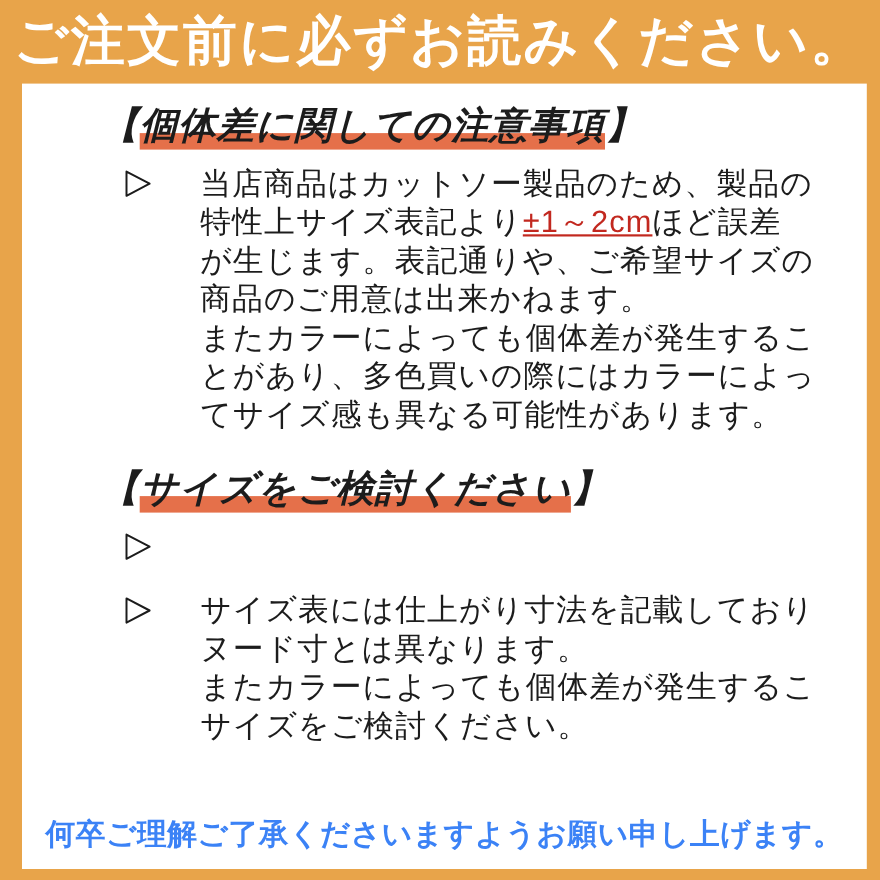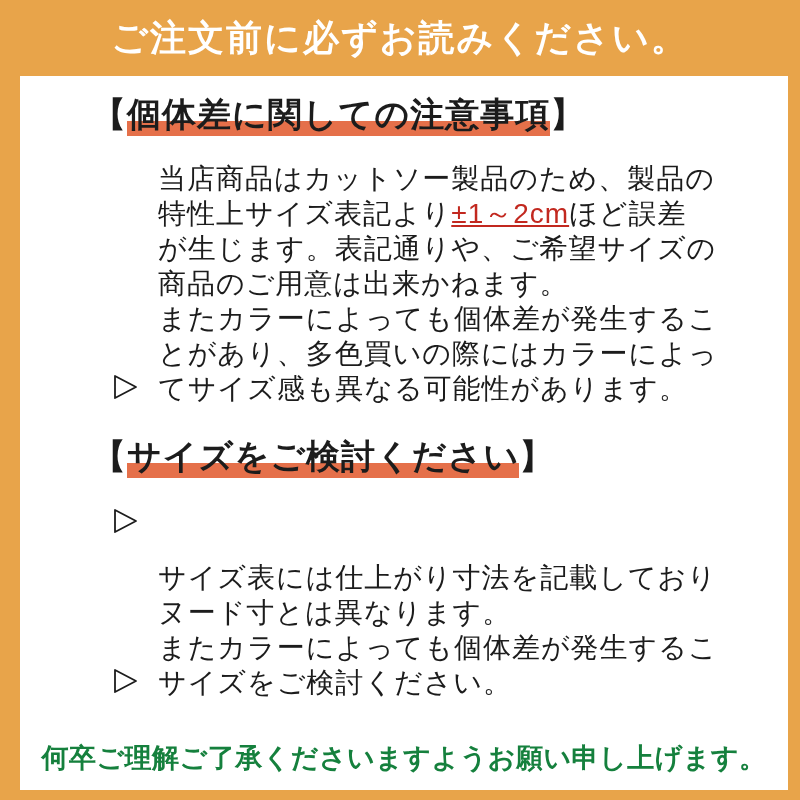--- a/index.html
+++ b/index.html
@@ -10,53 +10,55 @@
     font-family: "Liberation Sans", "DejaVu Sans", sans-serif;
     overflow: hidden;
   }
   .banner {
     position: absolute; top: 0; left: 0;
     width: 800px; height: 76px;
     display: flex; align-items: center; justify-content: center;
   }
   .banner-title {
     color: #FFFFFF;
-    font-size: 36px;
+    font-size: 49px;
     font-weight: bold;
     letter-spacing: 2px;
     white-space: nowrap;
   }
   .panel {
     position: absolute;
     left: 20px; top: 76px;
     width: 768px; height: 714px;
     background: #FFFFFF;
     box-sizing: border-box;
     padding: 14px 28px 0 72px;
   }
   .section-heading {
     font-size: 34px;
     font-weight: bold;
     color: #1C1C1C;
     letter-spacing: 1px;
-    margin: 4px 0 26px 0;
+    margin: 4px 0 14px 0;
     line-height: 1.2;
     white-space: nowrap;
+    font-style: italic;
   }
   .hl {
     background-image: linear-gradient(#E5704A, #E5704A);
     background-repeat: no-repeat;
     background-size: 100% 15px;
     background-position: left bottom;
     padding-bottom: 3px;
   }
   .bullet {
     display: flex;
-    align-items: flex-end;
+    align-items: flex-start;
     margin: 0 0 20px 18px;
+    gap: 24px;
   }
   .bullet-marker {
     flex: 0 0 48px;
     padding-top: 3px;
   }
   .bullet-text {
     font-size: 28px;
     line-height: 35px;
     color: #1C1C1C;
     letter-spacing: 1px;
@@ -64,21 +66,21 @@
   }
   .red { color: #C2281F; text-decoration: underline; }
   .section-gap { height: 6px; }
   .footer-note {
     position: absolute;
     left: 0; bottom: 14px;
     width: 100%;
     text-align: center;
     font-size: 27px;
     font-weight: bold;
-    color: #15803d;
+    color: #3b82f6;
     letter-spacing: 0.5px;
     white-space: nowrap;
   }
 </style>
 </head>
 <body>
 
 <div class="banner">
   <div class="banner-title">ご注文前に必ずお読みください。</div>
 </div>

